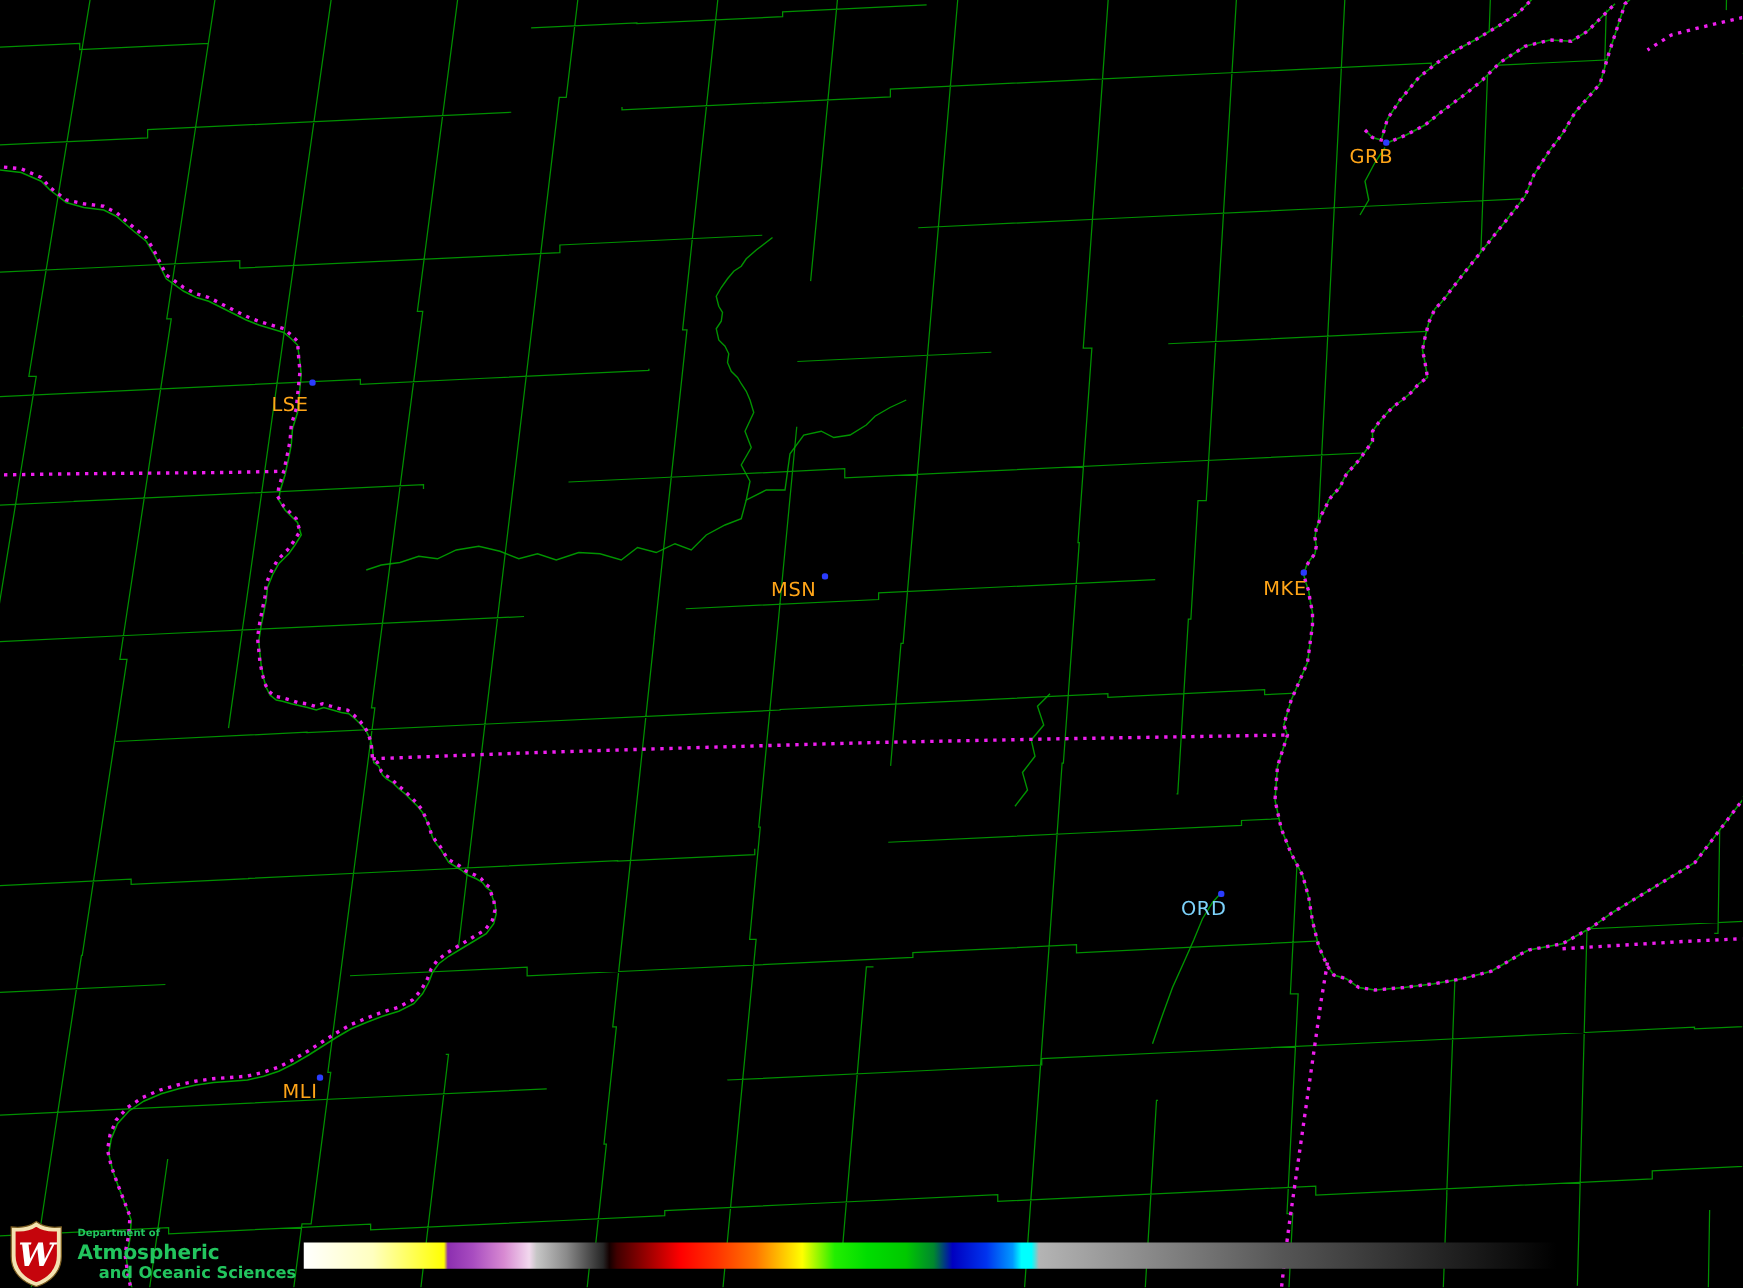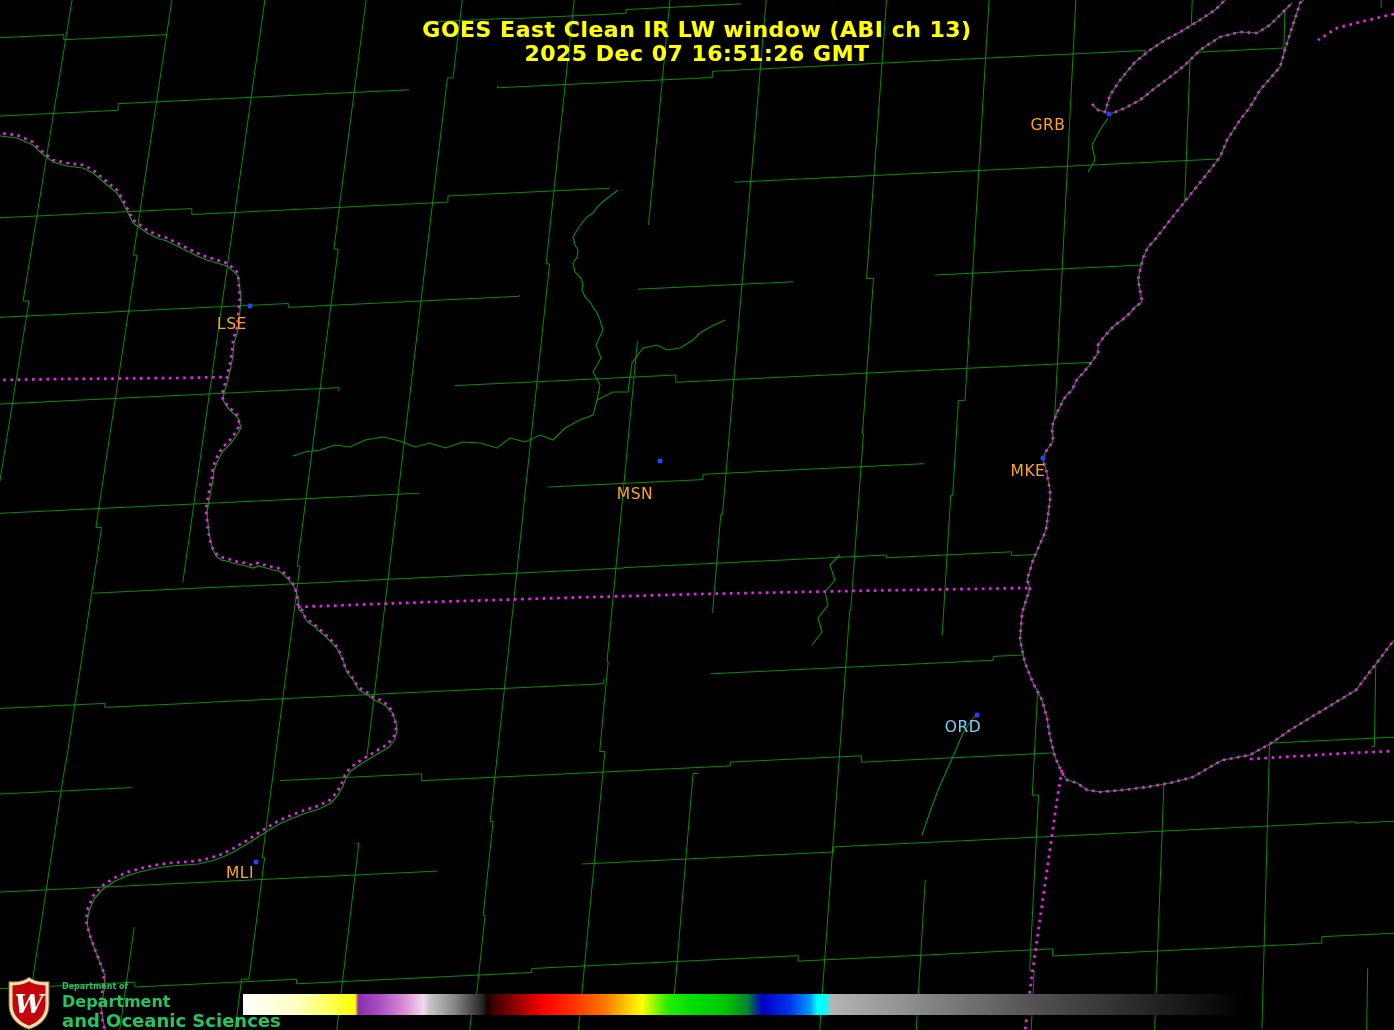--- a/index.html
+++ b/index.html
@@ -19,21 +19,21 @@
     color:#ffa518;font-size:15.5px;font-weight:500;letter-spacing:.5px;white-space:nowrap;
   }
   .station-dot{
     position:absolute;width:5px;height:5px;border-radius:2px;transform:translate(-50%,-50%);
   }
   #colorbar{position:absolute;}
   #logo{position:absolute;left:8px;top:976px;display:flex;align-items:flex-start;cursor:pointer;}
   #logo-text{margin-left:12px;line-height:1;}
   #logo-dept{font-size:8px;font-weight:bold;margin-top:7px;}
   #logo-line1{font-size:16px;font-weight:bold;margin-top:3px;}
-  #logo-line2{font-size:18px;font-weight:bold;margin-top:2px;}
+  #logo-line2{font-size:13px;font-weight:bold;margin-top:2px;margin-left:17px;}
 </style>
 </head>
 <body>
 
 <div id="screen">
 
   <svg id="map-svg" width="1394" height="1030" viewBox="0 0 1394 1030">
 
     <g id="county-mesh" fill="none" stroke="#00a400" stroke-width="1" opacity="0.88">
         <path d="M -25 38.9 L 63.8 34.7 L 63.8 39.7 L 167.0 34.7 M 251.7 30.6 M 424.9 22.3 L 509.5 18.3 L 509.5 18.9 L 626.1 13.3 L 626.1 9.5 L 741.3 3.9 M 832.1 -0.4 L 986.7 -7.8 L 986.7 -12.4 L 1158.0 -20.6 L 1280.5 -26.5 L 1394.5 -32.0 L 1561.7 -40.0 M -25 117.2 L 118.1 110.3 L 118.1 103.7 L 239.7 97.9 L 409.0 89.8 M 497.6 85.5 L 497.6 87.8 L 586.6 83.5 L 712.3 77.5 L 712.3 71.3 L 874.0 63.5 L 1005.0 57.2 L 1145.0 50.5 L 1145.0 54.7 L 1229.7 50.6 L 1362.2 44.3 L 1450.2 40.0 M -25 219.0 L 74.7 214.2 L 191.8 208.6 L 191.8 214.5 L 345.1 207.1 L 345.1 207.1 L 447.9 202.1 L 447.9 196.0 L 609.8 188.2 M 734.6 182.2 L 897.0 174.4 L 1052.1 167.0 L 1168.4 161.4 L 1281.1 156.0 L 1410.7 149.8 L 1558.1 142.7 L 1558.1 138.0 M -25 318.5 L 146.6 310.3 L 288.3 303.5 L 288.3 307.4 L 387.8 302.6 L 519.1 296.3 L 519.1 294.9 M 637.9 289.2 L 793.1 281.8 M 934.6 275.0 L 1099.6 267.1 L 1212.4 261.7 M 1372.9 254.0 L 1540.1 245.9 M -25 405.3 L 59.4 401.2 L 59.4 401.1 L 197.2 394.5 L 338.8 387.7 L 338.8 391.2 M 454.8 385.6 L 548.2 381.2 L 675.8 375.0 L 675.8 382.3 L 788.1 376.9 L 960.8 368.6 L 1132.4 360.4 L 1255.3 354.5 L 1255.3 348.7 L 1394.3 342.1 L 1504.0 336.8 M -25 514.5 L 117.9 507.6 L 279.9 499.9 L 419.2 493.2 M 548.6 487.0 L 702.9 479.6 L 702.9 474.3 L 808.7 469.2 L 924.2 463.7 M 1041.6 458.0 L 1125.2 454.0 L 1246.0 448.2 L 1246.0 448.9 L 1372.1 442.8 L 1372.1 443.4 L 1522.5 436.1 M -25 598.8 M 92.6 593.2 L 245.6 585.8 L 245.6 586.1 L 406.9 578.4 L 542.6 571.9 L 624.1 568.0 L 624.1 567.6 L 714.8 563.3 L 886.3 555.0 L 886.3 557.8 L 1011.7 551.8 L 1011.7 555.7 L 1147.6 549.2 L 1147.6 543.7 L 1259.6 538.3 L 1378.0 532.7 L 1466.4 528.4 M -25 709.6 L 104.9 703.4 L 104.9 707.4 L 199.0 702.9 L 199.0 702.7 L 326.6 696.6 L 494.1 688.6 L 494.1 688.9 L 603.8 683.7 L 603.8 678.9 M 710.6 673.8 L 864.5 666.4 L 993.2 660.3 L 993.2 656.4 L 1164.8 648.1 L 1322.0 640.6 L 1454.0 634.3 M -25 795.2 L 132.3 787.6 M 280.0 780.6 L 421.7 773.8 L 421.7 780.7 L 537.9 775.2 L 635.2 770.5 L 730.3 765.9 L 730.3 762.1 L 861.2 755.8 L 861.2 762.2 L 971.0 756.9 L 1072.6 752.0 L 1072.6 754.5 L 1162.6 750.2 L 1162.6 748.3 L 1326.5 740.4 L 1416.9 736.1 L 1552.1 729.6 L 1552.1 724.7 M -25 893.3 L 123.5 886.1 L 292.7 878.0 L 437.4 871.1 M 582.2 864.1 L 582.2 864.0 L 745.8 856.2 L 833.4 852.0 L 833.4 846.9 L 961.6 840.8 L 1119.4 833.2 L 1235.6 827.6 L 1355.6 821.8 L 1355.6 823.1 L 1510.1 815.7 M -25 989.9 L 134.9 982.2 L 134.9 987.0 L 296.5 979.3 L 296.5 983.8 L 450.7 976.4 L 531.8 972.5 L 531.8 968.5 L 650.2 962.8 L 798.2 955.7 L 798.2 961.1 L 940.8 954.3 L 1052.6 948.9 L 1052.6 956.0 L 1201.2 948.9 L 1321.8 943.1 L 1321.8 936.7 L 1446.1 930.7 M 76.1 -25 L 47.9 148.3 L 23.1 301.0 L 29.0 301.0 L 13.7 395.2 L 13.8 395.2 L -4.3 506.6 L -4.1 506.6 L -29.8 665.0 L -54.0 814.1 L -48.1 814.1 L -71.9 960.7 L -88.0 1060.2 M 175.7 -25 L 155.3 109.8 L 133.4 255.1 L 137.0 255.1 L 111.0 427.4 L 95.9 527.4 L 101.6 527.4 L 88.2 616.0 L 65.8 764.3 L 65.2 764.3 L 51.1 857.6 L 34.5 967.4 L 20.2 1061.9 M 268.4 -25 L 244.2 146.8 L 244.2 146.8 L 226.0 275.5 L 204.0 432.2 L 182.8 582.5 M 159.1 750.8 M 134.2 927.2 L 118.2 1041.0 L 124.6 1041.0 L 105.4 1177.9 M 369.3 -25 L 346.5 151.4 L 333.9 249.1 L 338.2 249.1 L 315.8 422.3 L 297.2 566.3 L 299.9 566.3 L 277.4 740.6 L 262.3 857.9 L 264.6 857.9 L 248.9 979.1 L 241.6 979.1 L 227.4 1089.3 M 465.2 -25 L 453.0 77.9 L 447.4 77.9 L 427.3 247.4 L 414.8 353.4 L 398.9 487.2 L 378.8 656.6 L 366.8 757.5 M 356.6 843.4 L 358.8 843.4 L 342.6 980.4 L 325.3 1126.4 L 330.4 1126.4 M 576.9 -25 L 560.7 126.8 L 546.1 263.9 L 549.6 263.9 L 534.3 407.1 L 534.3 407.1 L 523.2 510.9 L 523.3 510.9 L 511.7 620.5 L 499.8 731.7 L 490.2 821.5 L 493.1 821.5 L 483.2 915.2 L 485.1 915.2 L 474.9 1010.7 L 471.8 1010.7 L 459.7 1124.4 M 672.3 -25 L 657.8 127.9 L 648.5 224.9 M 637.4 341.4 L 623.1 492.2 L 607.0 661.6 L 608.2 661.6 L 599.7 751.5 L 604.9 751.5 L 591.2 894.9 L 574.8 1067.9 M 768.3 -25 L 756.3 115.9 L 747.8 216.0 L 734.4 373.8 L 722.5 514.6 L 720.8 514.6 L 712.5 612.7 M 698.8 773.5 L 693.1 773.5 L 682.7 895.7 L 674.3 994.8 M 666.8 1082.5 M 888.3 -25 L 880.6 83.3 L 873.1 187.4 L 866.6 278.5 L 873.5 278.5 L 862.4 434.1 L 863.4 434.1 L 850.7 610.4 L 849.7 610.4 L 840.2 744.2 L 829.0 899.7 L 818.3 1048.9 L 807.3 1203.0 L 812.0 1203.0 M 990.6 -25 L 980.4 144.0 L 972.0 283.3 L 965.0 400.4 L 958.4 400.4 L 952.7 495.3 L 950.7 495.3 L 942.2 635.0 L 941.2 635.0 M 933.2 768.6 M 926.4 880.2 L 925.2 880.2 L 917.5 1009.1 L 910.0 1132.5 M 1077.1 -25 L 1068.7 140.7 L 1060.7 298.3 L 1054.5 420.2 M 1046.1 586.4 L 1040.6 693.6 L 1037.5 693.6 L 1032.3 795.1 L 1038.5 795.1 L 1029.6 970.8 L 1034.2 970.8 L 1027.1 1109.8 L 1025.6 1109.8 M 1193.2 -25 L 1188.0 113.3 L 1183.5 232.7 L 1178.8 232.7 L 1172.9 388.3 L 1176.2 388.3 L 1170.3 544.2 L 1166.8 636.6 L 1169.4 636.6 L 1163.1 805.4 L 1157.4 955.1 L 1157.5 955.1 L 1151.6 1110.1 M 1285.9 -25 L 1282.9 82.3 L 1278.6 243.5 L 1276.0 336.8 L 1272.8 457.5 L 1278.7 457.5 L 1275.6 570.0 L 1274.3 570.0 M 1269.7 738.7 L 1265.7 888.6 L 1261.9 1028.6 M 1257.1 1204.1 M 1381.6 -25 L 1379.2 118.1 L 1377.3 232.2 L 1378.9 232.2 L 1376.0 408.5 L 1373.3 571.5 L 1377.3 571.5 L 1374.4 746.6 L 1371.4 746.6 M 1369.2 879.5 M 1367.7 968.0 L 1366.0 1072.2"></path>
@@ -120,48 +120,44 @@
         1047,718 1050,737 1055,757 1062,773 1067,780 1077,783 1087,790 1100,792 1123,790 1147,787
         1170,783 1193,777 1217,763 1223,760 1250,755 1273,742 1290,730 1323,710 1356,690 1394,640"></path>
       <path d="M 1092,104 L 1098,110 1105,112 1110,95 1120,80 1135,62 1150,50 1165,40 1180,32 1200,20 1215,10 1228,-3"></path>
       <path d="M 1108,115 L 1125,108 1140,100 1155,88 1170,77 1185,65 1200,50 1220,37 1240,32 1257,33 1270,25 1282,13 1292,3"></path>
       <path d="M 1394,14 L 1360,22 1337,28 1318,40"></path>
       <path d="M 1062,770 L 1057,800 1052,835 1047,870 1042,905 1037,940 1032,975 1028,1005 1025,1032"></path>
       <path d="M 1250,759 L 1300,756 1350,753 1394,751"></path>
     </g>
   </svg>
 
-  <div id="title-block" style="color: rgb(255, 255, 0);">
-    <div>GOES East Clean IR LW window (ABI ch 13)</div>
-    <div>2025 Dec 07  16:51:26 GMT</div>
-  </div>
 
   <div id="stations">
       <div class="station-label" style="left: 232px; top: 324px; color: rgb(255, 165, 24);">LSE</div>
       <div class="station-dot" style="left: 250px; top: 306px; background: rgb(42, 60, 255);"></div>
-      <div class="station-label" style="left: 1048px; top: 125px; color: rgb(255, 165, 24); text-align: right;">GRB</div>
+      <div class="station-label" style="left: 1097px; top: 125px; color: rgb(255, 165, 24); text-align: right;">GRB</div>
       <div class="station-dot" style="left: 1109px; top: 114px; background: rgb(42, 60, 255);"></div>
-      <div class="station-label" style="left: 635px; top: 472px; color: rgb(255, 165, 24); margin-top: 22px;">MSN</div>
+      <div class="station-label" style="left: 635px; top: 472px; color: rgb(255, 165, 24);">MSN</div>
       <div class="station-dot" style="left: 660px; top: 461px; background: rgb(42, 60, 255);"></div>
       <div class="station-label" style="left: 1028px; top: 471px; color: rgb(255, 165, 24);">MKE</div>
       <div class="station-dot" style="left: 1043px; top: 458px; background: rgb(42, 60, 255);"></div>
       <div class="station-label" style="left: 963px; top: 727px; color: #7dd3fc;">ORD</div>
       <div class="station-dot" style="left: 977px; top: 715px; background: rgb(42, 60, 255);"></div>
       <div class="station-label" style="left: 240px; top: 873px; color: rgb(255, 165, 24); text-align: right;">MLI</div>
       <div class="station-dot" style="left: 256px; top: 862px; background: rgb(42, 60, 255);"></div>
     </div>
 
   <div id="colorbar" style="left: 243px; top: 994px; width: 1002px; height: 21px; background: linear-gradient(to right, rgb(255, 255, 255) 0%, rgb(255, 255, 192) 5.5%, rgb(255, 255, 0) 11.2%, rgb(140, 47, 176) 11.5%, rgb(168, 76, 192) 13.5%, rgb(216, 138, 210) 16%, rgb(242, 216, 238) 18%, rgb(198, 198, 198) 18.6%, rgb(138, 138, 138) 21%, rgb(38, 38, 38) 23.9%, rgb(20, 0, 0) 24.4%, rgb(64, 0, 0) 25%, rgb(255, 0, 0) 30.1%, rgb(255, 51, 0) 33%, rgb(255, 119, 0) 36.1%, rgb(255, 255, 0) 39.8%, rgb(34, 238, 0) 42.4%, rgb(0, 221, 0) 45%, rgb(0, 200, 0) 48.1%, rgb(0, 135, 46) 50.3%, rgb(0, 0, 192) 51.8%, rgb(0, 51, 238) 54.5%, rgb(0, 153, 255) 56.6%, rgb(0, 255, 255) 57.3%, rgb(0, 255, 255) 58.1%, rgb(180, 180, 180) 58.7%, rgb(86, 86, 86) 78%, rgb(0, 0, 0) 100%);"></div>
 
   <div id="logo">
     <svg width="42" height="54" viewBox="0 0 44 56">
       <path d="M22,1 C28,5.5 36,6.5 43,5.5 L43,30 C43,44 33,52 22,55.5 C11,52 1,44 1,30 L1,5.5 C8,6.5 16,5.5 22,1 Z" fill="#f3e3b2" stroke="#7a5c20" stroke-width="1"></path>
       <path d="M22,4.5 C27,8 34,9 40,8.5 L40,29.5 C40,42 31,49.5 22,52.5 C13,49.5 4,42 4,29.5 L4,8.5 C10,9 17,8 22,4.5 Z" fill="#c5050c" stroke="#f3e3b2" stroke-width="1.4"></path>
       <text x="22" y="38" text-anchor="middle" font-family="'DejaVu Serif',serif" font-style="italic" font-weight="bold" font-size="27" fill="#ffffff">W</text>
     </svg>
     <div id="logo-text" style="color: #22c55e;">
       <div id="logo-dept">Department of</div>
-      <div id="logo-line1">Department</div>
+      <div id="logo-line1">Atmospheric</div>
       <div id="logo-line2">and Oceanic Sciences</div>
     </div>
   </div>
 
 </div>
 
 </body></html>

